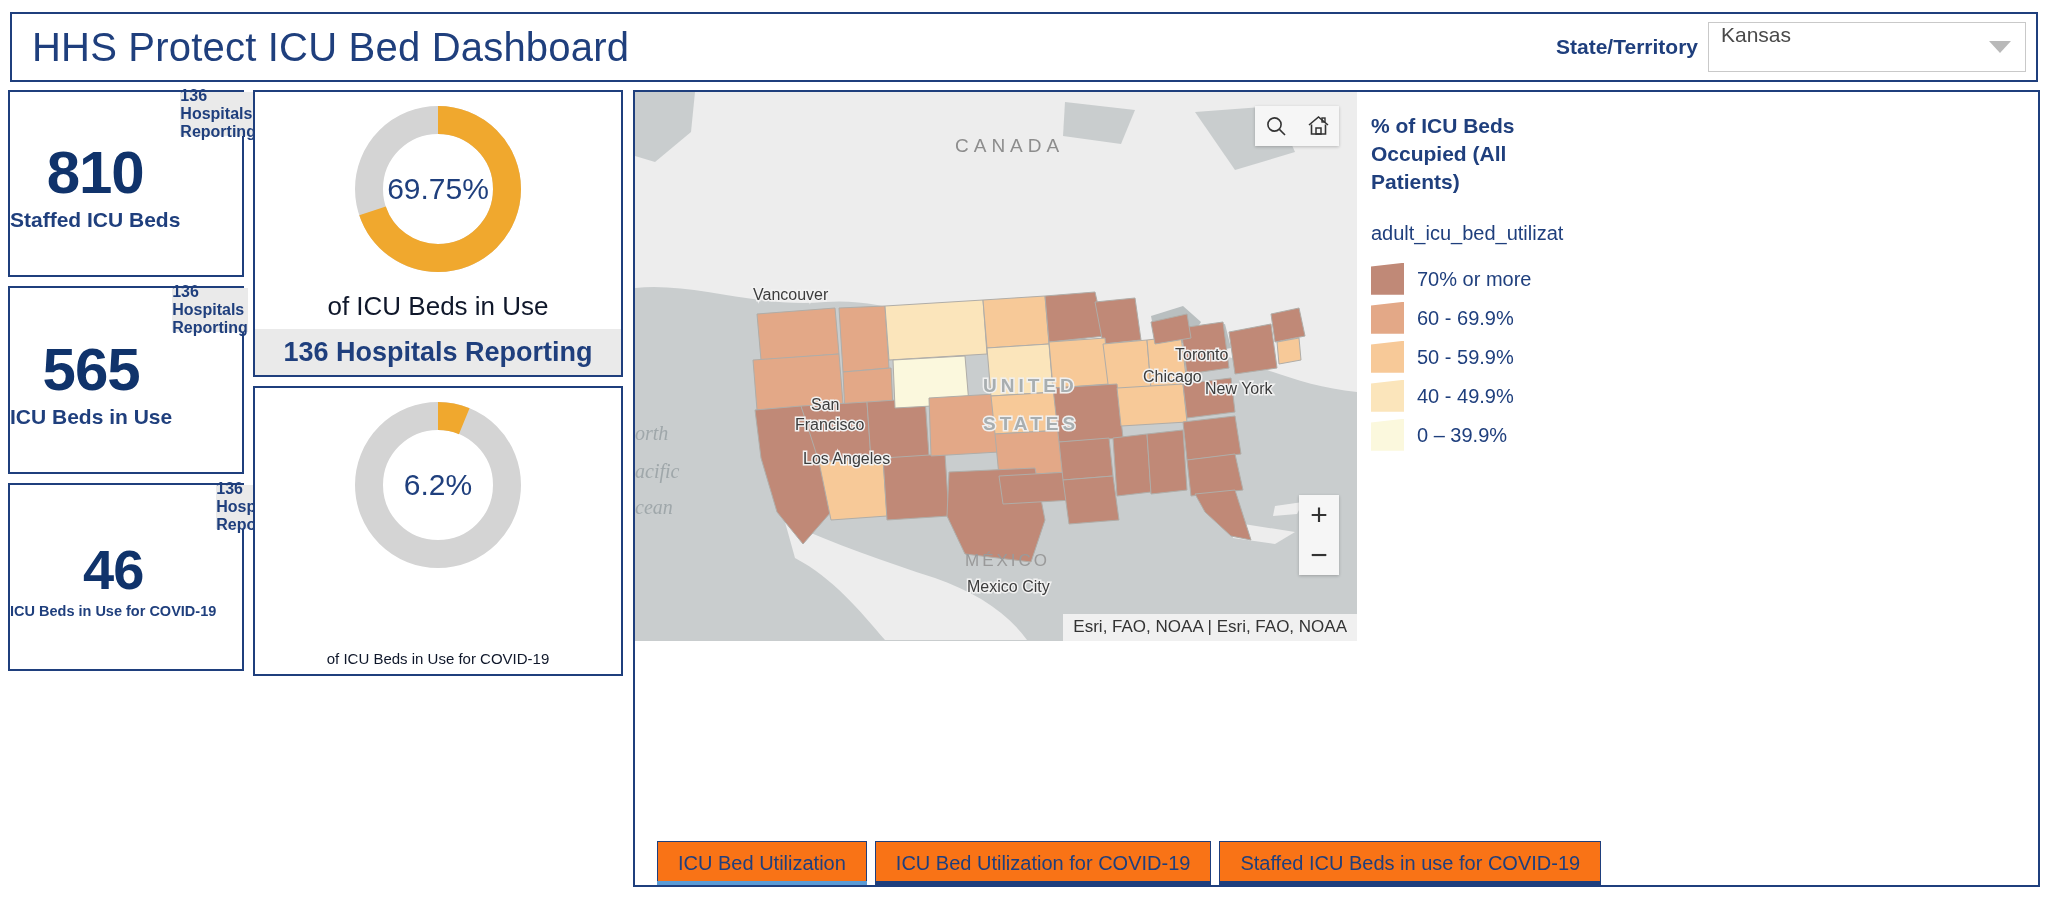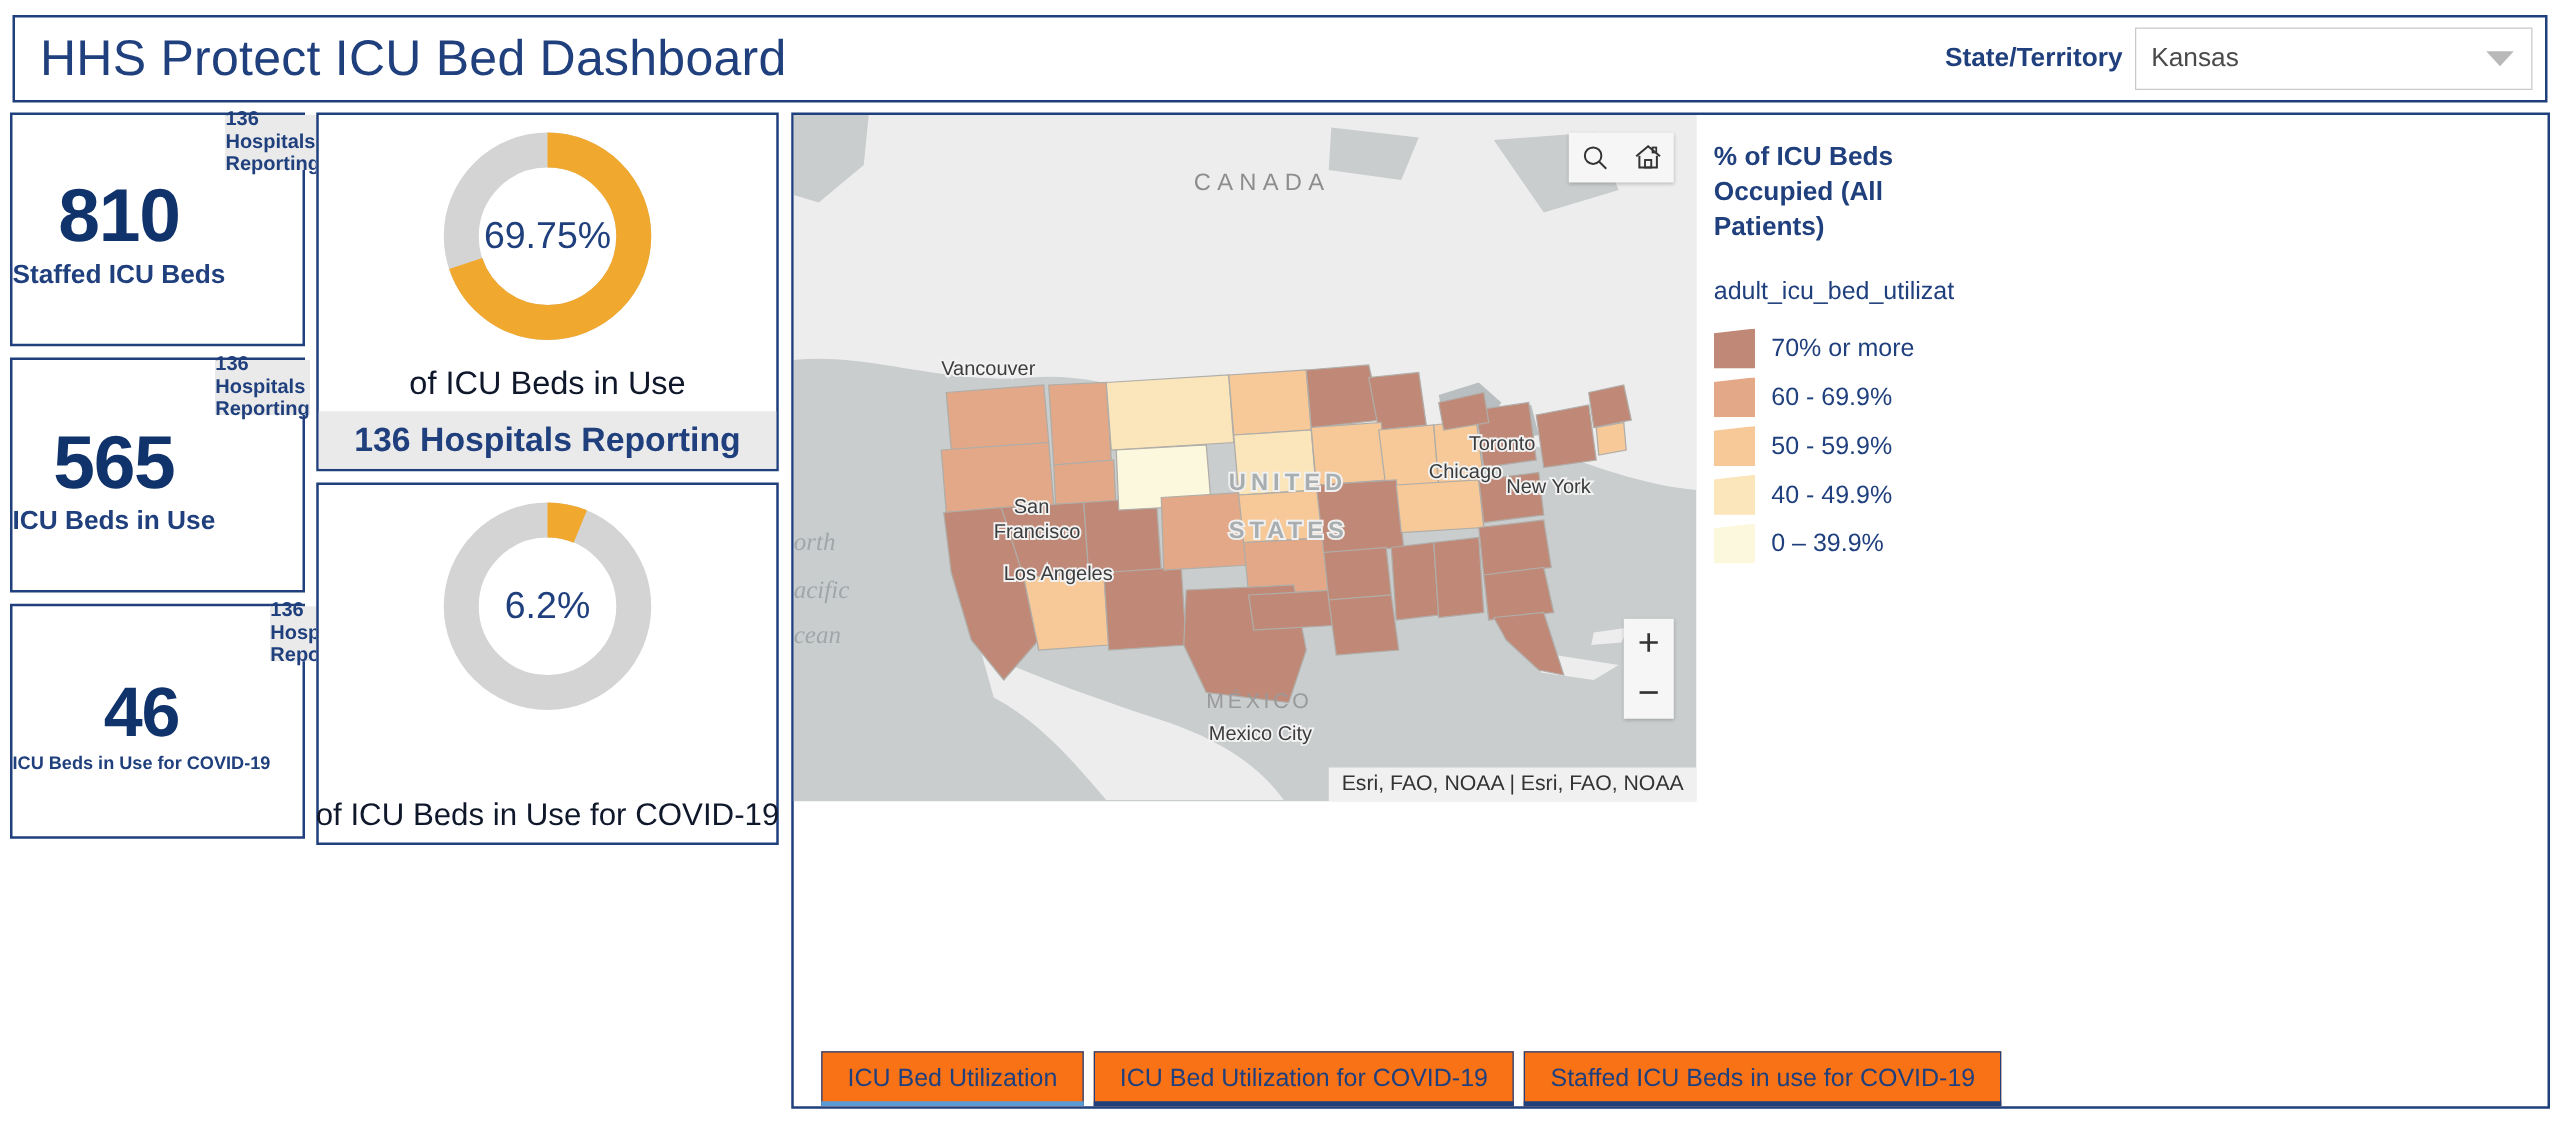--- a/index.html
+++ b/index.html
@@ -26,21 +26,21 @@
   .header-right {
     margin-left: auto; display: flex; align-items: center;
     height: 100%; padding-right: 10px;
   }
   .state-label {
     font-size: 21px; font-weight: 700; color: #1f3f7d;
     margin-right: 10px; white-space: nowrap;
   }
   .state-select {
     width: 318px; height: 50px; border: 1px solid #c9c9c9;
-    background: #fff; display: flex; align-items: center;
+    background: #fff; display: flex; align-items: flex-start;
     padding: 0 12px; position: relative;
   }
   .state-value { font-size: 21px; color: #4a4a4a; }
   .caret {
     position: absolute; right: 14px; top: 50%;
     transform: translateY(-50%);
     width: 0; height: 0;
     border-left: 11px solid transparent;
     border-right: 11px solid transparent;
     border-top: 12px solid #b9b9b9;
@@ -99,21 +99,21 @@
   .donut svg { display: block; transform: rotate(-90deg); }
   .donut-center {
     position: absolute; inset: 0;
     display: flex; align-items: center; justify-content: center;
     font-size: 30px; color: #1f3f7d; font-weight: 400;
   }
   .gauge-caption {
     font-size: 26px; color: #0f172a; font-weight: 400;
     padding: 0 6px 7px; text-align: center; white-space: nowrap;
   }
-  .gauge-card.g2 .gauge-caption { font-size: 25px; }
+  .gauge-card.g2 .gauge-caption { font-size: 15px; }
   .gauge-footer {
     width: 100%; background: #eaeaea; height: 46px;
     display: flex; align-items: center; justify-content: center;
     font-size: 27px; font-weight: 700; color: #1f3f7d;
   }
   .gauge-card.g2 .gauge-footer { font-size: 27px; }
 
   
   .map-panel {
     position: absolute; left: 633px; top: 90px;

